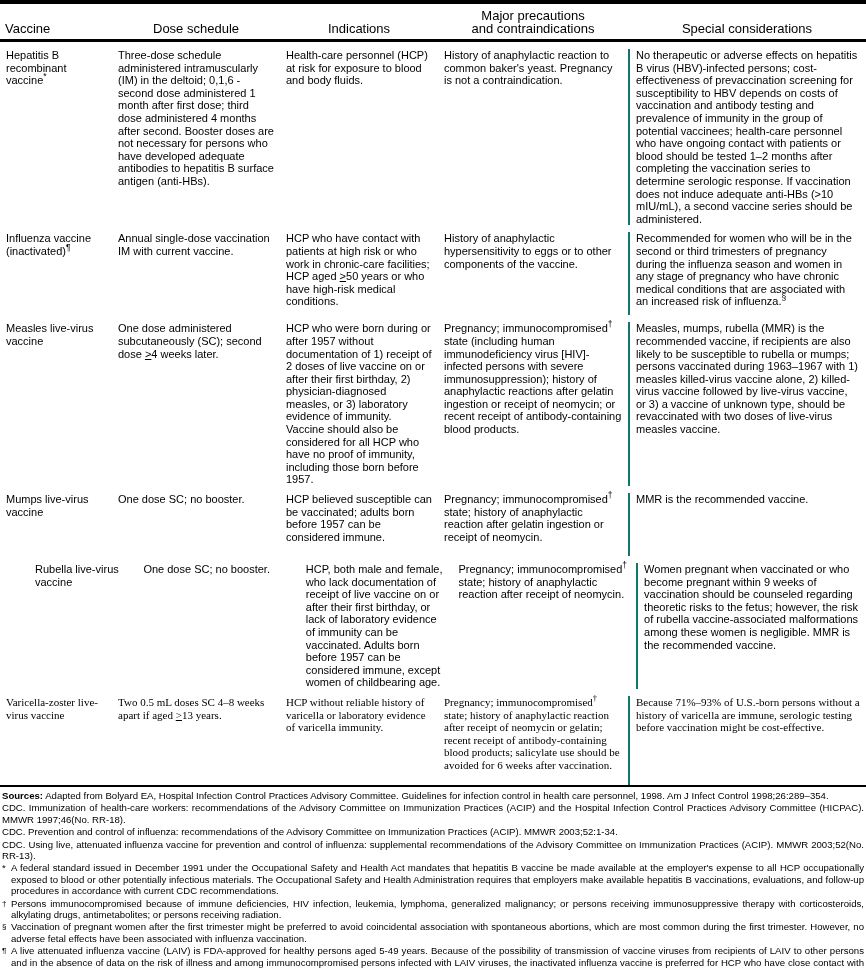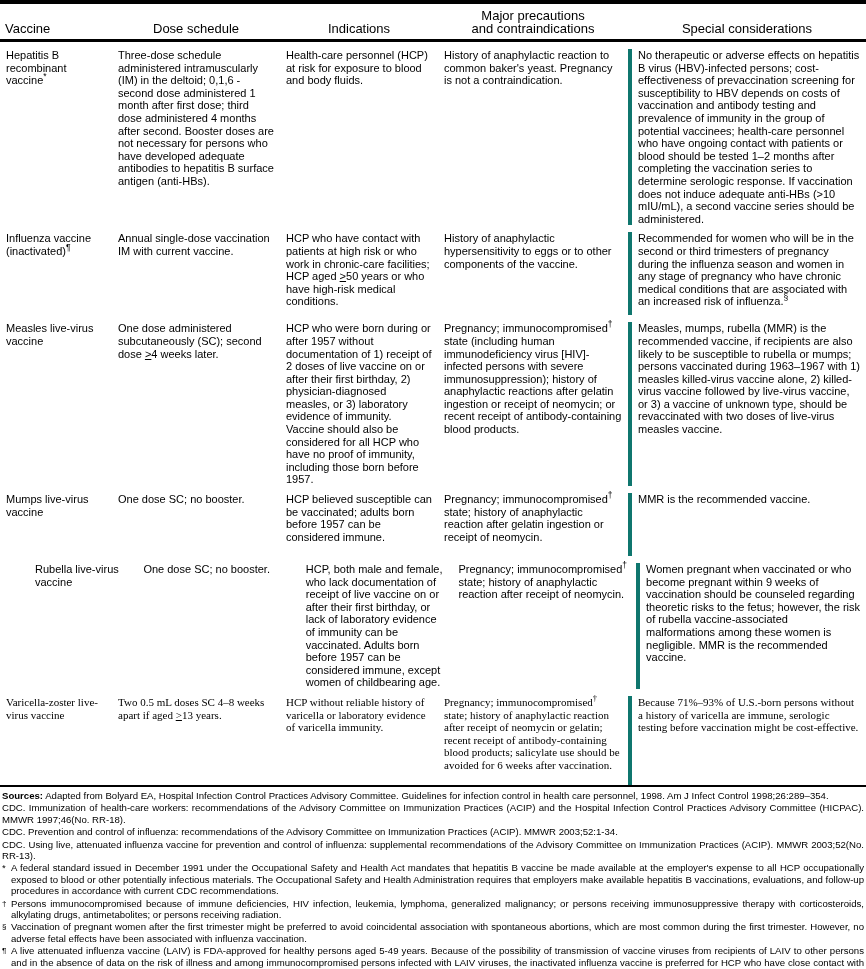--- a/index.html
+++ b/index.html
@@ -49,21 +49,21 @@
   .trow .cell {
     font-size: 11px;
     line-height: 12.6px;
     padding: 0 6px 0 6px;
     vertical-align: top;
   }
   .c1 { width: 112px; }
   .c2 { width: 168px; }
   .c3 { width: 158px; }
   .c4 { width: 190px; }
-  .c5 { width: 238px; border-left: 4px solid #0f766e; padding-left: 8px; }
+  .c5 { width: 238px; border-left: 2px solid #0f766e; padding-left: 8px; }
 
   .rowpad-1 { min-height: 177px; }
   .rowpad-2 { min-height: 90px; }
   .rowpad-3 { min-height: 143px; }
   .rowpad-4 { min-height: 70px; }
   .rowpad-5 { min-height: 120px; padding-left: 29px; }
   .rowpad-6 { min-height: 96px; font-family: Liberation Serif, serif; }
 
   sup { font-size: 8.5px; vertical-align: super; line-height: 0; }
   .ul { text-decoration: underline; }

